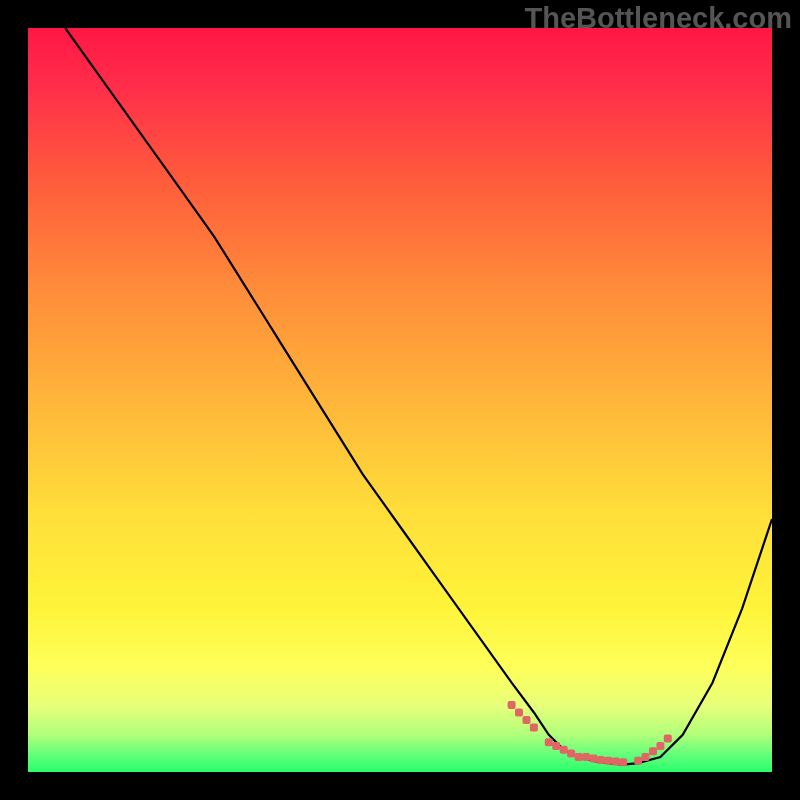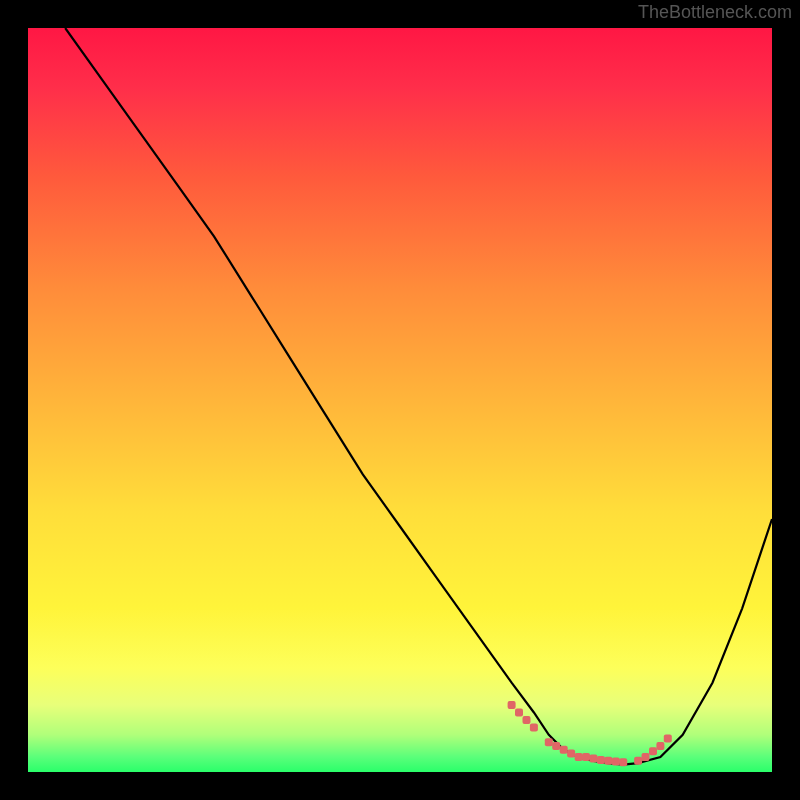--- a/index.html
+++ b/index.html
@@ -9,22 +9,22 @@
     background: #000;
     position: relative;
     font-family: Arial, sans-serif;
     overflow: hidden;
   }
   .watermark {
     position: absolute;
     top: 2px;
     right: 8px;
     color: #555;
-    font-size: 18px;
-    font-weight: 400;
+    font-size: 29px;
+    font-weight: 700;
     z-index: 10;
   }
   .plot-area {
     position: absolute;
     left: 28px;
     top: 28px;
     width: 744px;
     height: 744px;
     overflow: hidden;
   }

